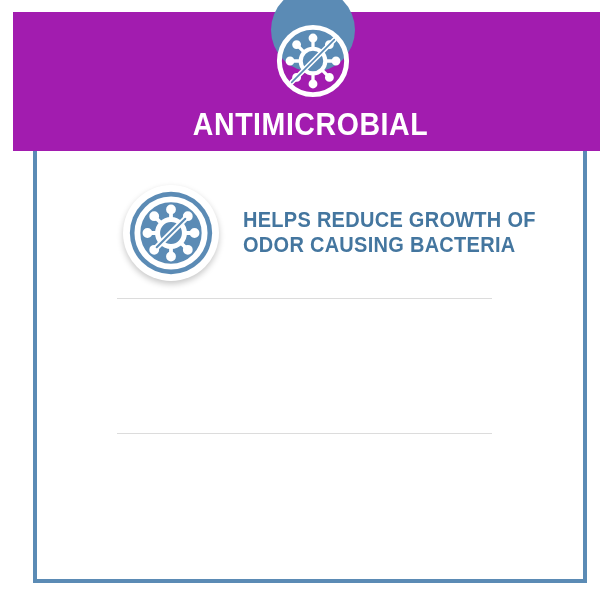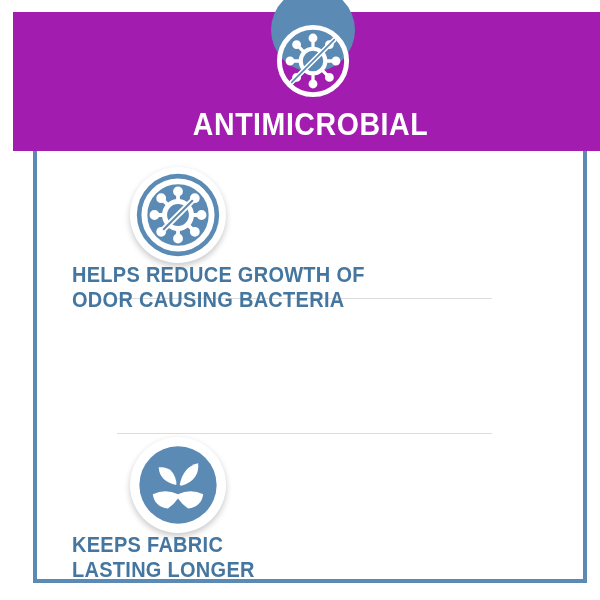--- a/index.html
+++ b/index.html
@@ -85,26 +85,25 @@
   .rows {
     position: absolute;
     left: 0;
     top: 0;
     right: 0;
     bottom: 0;
   }
 
   .feature-row {
     position: absolute;
-    left: 11px;
+    left: 4px;
     right: 0;
     height: 132px;
     display: flex;
-    align-items: flex-start;
-    flex-direction: column;
+    align-items: center;
   }
   .feature-row.r0 { top: 16px; }
   .feature-row.r1 { top: 151px; }
   .feature-row.r2 { top: 286px; }
 
   .row-divider {
     position: absolute;
     left: 80px;
     width: 375px;
     height: 1px;
@@ -219,34 +218,17 @@
             <line x1="33" y1="67" x2="67" y2="33" stroke="#5b8bb5" stroke-width="2.4" stroke-linecap="round"></line>
           </svg>
         </div>
         <div class="feature-text">
           <span class="line">HELPS REDUCE GROWTH OF</span>
           <span class="line">ODOR CAUSING BACTERIA</span>
         </div>
       </div>
 
 
-      <div class="feature-row r2">
-        <div class="icon-badge">
-          <svg viewBox="0 0 100 100">
-            <circle cx="50" cy="50" r="46" fill="#5b8bb5"></circle>
-
-            <path d="M48 50 Q28 46 27 29 Q44 27 48 46 Z" fill="#ffffff"></path>
-
-            <path d="M52 50 Q56 28 74 24 Q76 44 54 51 Z" fill="#ffffff"></path>
-
-            <path d="M20 61 Q35 54 50 61 Q65 54 80 61 Q78 76 62 78 Q54 72 50 66 Q46 72 38 78 Q22 76 20 61 Z" fill="#ffffff"></path>
-          </svg>
-        </div>
-        <div class="feature-text">
-          <span class="line">KEEPS FABRIC</span>
-          <span class="line">LASTING LONGER</span>
-        </div>
-      </div>
 
     </div>
   </div>
 
 </div>
 
 </body></html>

